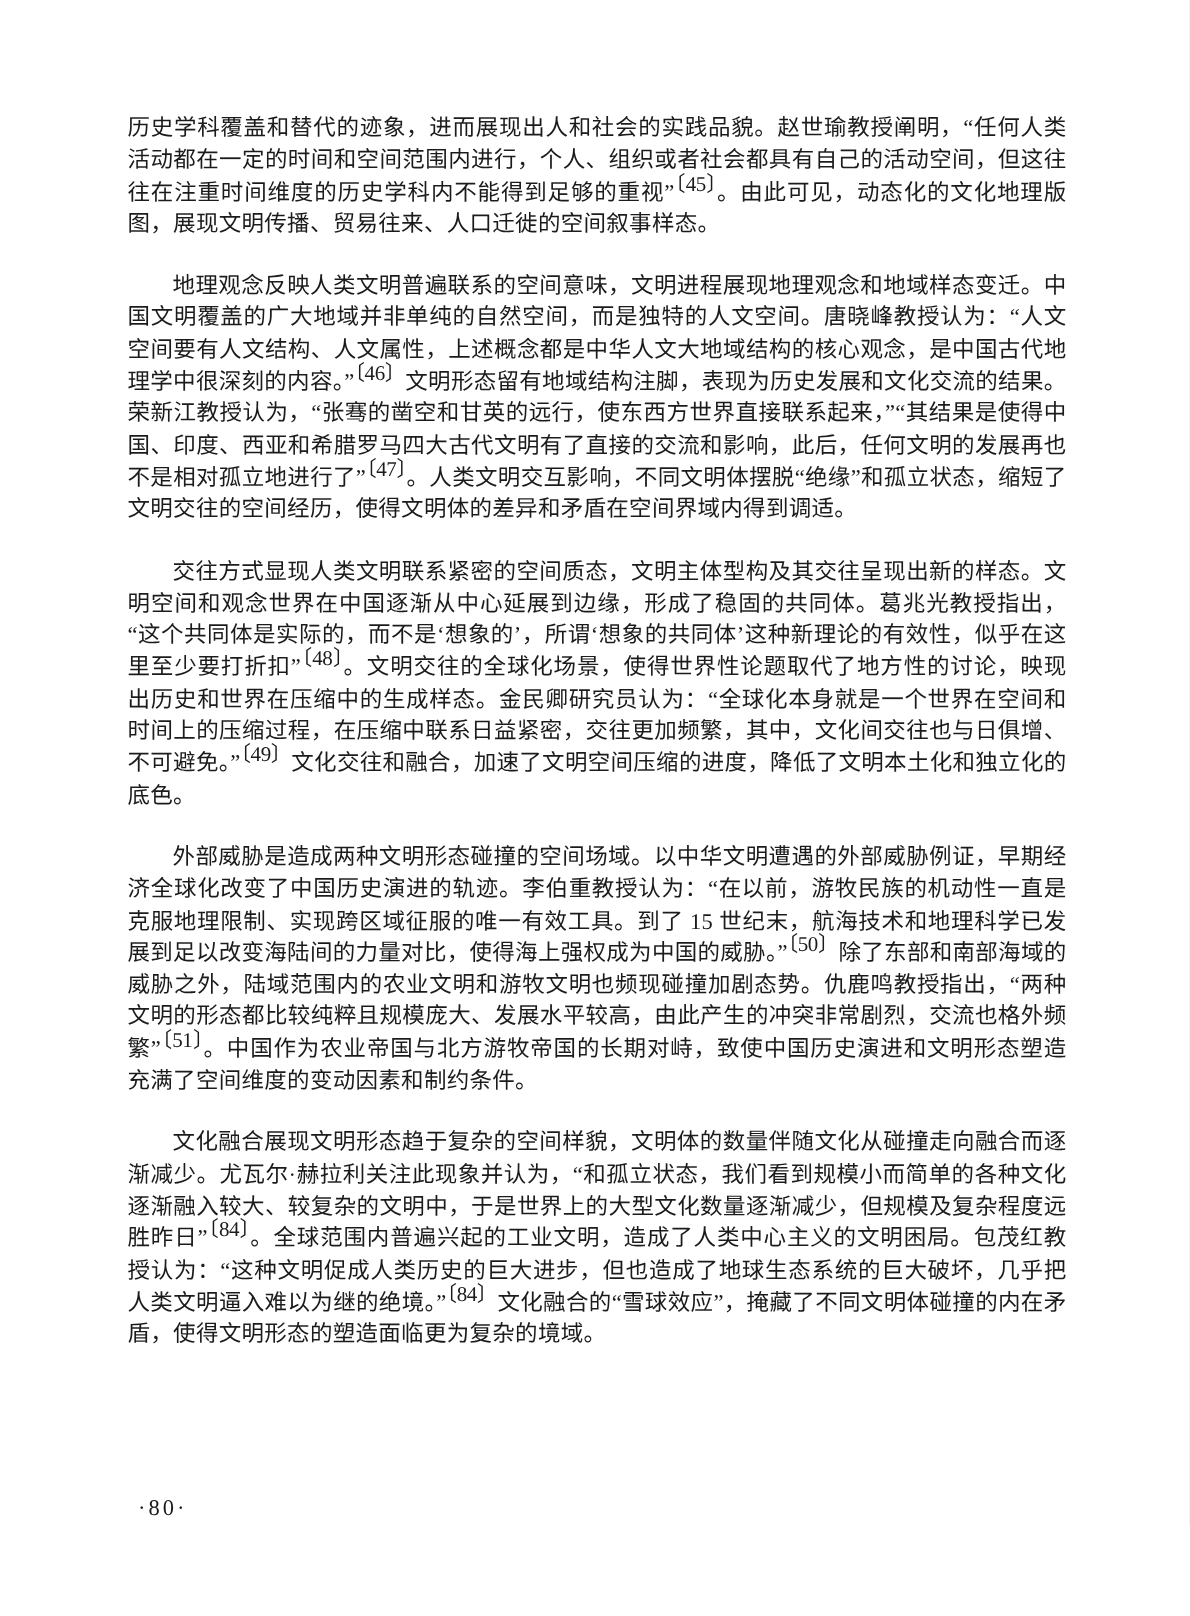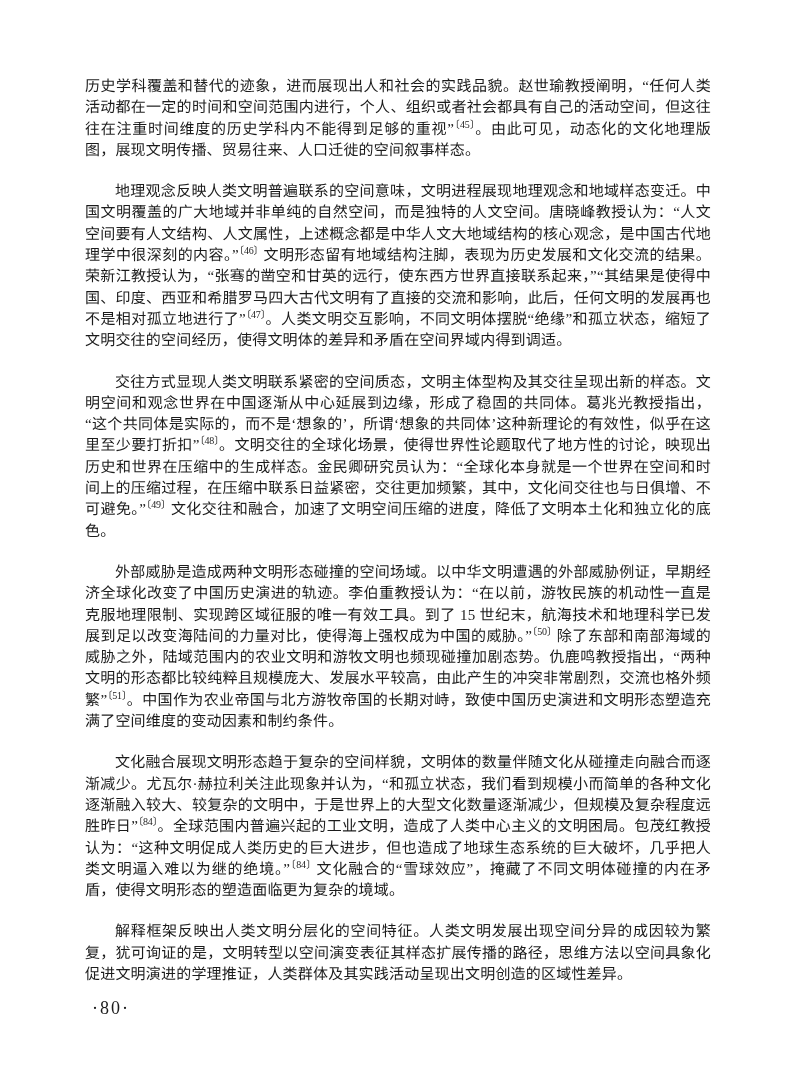--- a/index.html
+++ b/index.html
@@ -28,41 +28,40 @@
   }
   .para {
     margin: 0;
     padding: 0;
   }
   .para.indent {
     text-indent: 2em;
     margin-top: 20px;
   }
   sup.ref {
-    font-size: 10px;
+    font-size: 14px;
     line-height: 0;
     vertical-align: super;
     letter-spacing: -0.3px;
     white-space: nowrap;
   }
   .page-number {
     position: absolute;
     left: 92px;
     top: 998px;
-    font-size: 18px;
+    font-size: 15px;
     color: #1b1b1b;
     letter-spacing: 2px;
   }
 </style>
 </head>
 <body>
 
 <div class="page">
   <div class="article-body">
       <p class="para"><span>历史学科覆盖和替代的迹象，进而展现出人和社会的实践品貌。赵世瑜教授阐明，“任何人类活动都在一定的时间和空间范围内进行，个人、组织或者社会都具有自己的活动空间，但这往往在注重时间维度的历史学科内不能得到足够的重视”</span><sup class="ref">〔45〕</sup><span>。由此可见，动态化的文化地理版图，展现文明传播、贸易往来、人口迁徙的空间叙事样态。</span></p>
       <p class="para indent"><span>地理观念反映人类文明普遍联系的空间意味，文明进程展现地理观念和地域样态变迁。中国文明覆盖的广大地域并非单纯的自然空间，而是独特的人文空间。唐晓峰教授认为：“人文空间要有人文结构、人文属性，上述概念都是中华人文大地域结构的核心观念，是中国古代地理学中很深刻的内容。”</span><sup class="ref">〔46〕</sup><span>文明形态留有地域结构注脚，表现为历史发展和文化交流的结果。荣新江教授认为，“张骞的凿空和甘英的远行，使东西方世界直接联系起来，”“其结果是使得中国、印度、西亚和希腊罗马四大古代文明有了直接的交流和影响，此后，任何文明的发展再也不是相对孤立地进行了”</span><sup class="ref">〔47〕</sup><span>。人类文明交互影响，不同文明体摆脱“绝缘”和孤立状态，缩短了文明交往的空间经历，使得文明体的差异和矛盾在空间界域内得到调适。</span></p>
       <p class="para indent"><span>交往方式显现人类文明联系紧密的空间质态，文明主体型构及其交往呈现出新的样态。文明空间和观念世界在中国逐渐从中心延展到边缘，形成了稳固的共同体。葛兆光教授指出，“这个共同体是实际的，而不是‘想象的’，所谓‘想象的共同体’这种新理论的有效性，似乎在这里至少要打折扣”</span><sup class="ref">〔48〕</sup><span>。文明交往的全球化场景，使得世界性论题取代了地方性的讨论，映现出历史和世界在压缩中的生成样态。金民卿研究员认为：“全球化本身就是一个世界在空间和时间上的压缩过程，在压缩中联系日益紧密，交往更加频繁，其中，文化间交往也与日俱增、不可避免。”</span><sup class="ref">〔49〕</sup><span>文化交往和融合，加速了文明空间压缩的进度，降低了文明本土化和独立化的底色。</span></p>
       <p class="para indent"><span>外部威胁是造成两种文明形态碰撞的空间场域。以中华文明遭遇的外部威胁例证，早期经济全球化改变了中国历史演进的轨迹。李伯重教授认为：“在以前，游牧民族的机动性一直是克服地理限制、实现跨区域征服的唯一有效工具。到了 15 世纪末，航海技术和地理科学已发展到足以改变海陆间的力量对比，使得海上强权成为中国的威胁。”</span><sup class="ref">〔50〕</sup><span>除了东部和南部海域的威胁之外，陆域范围内的农业文明和游牧文明也频现碰撞加剧态势。仇鹿鸣教授指出，“两种文明的形态都比较纯粹且规模庞大、发展水平较高，由此产生的冲突非常剧烈，交流也格外频繁”</span><sup class="ref">〔51〕</sup><span>。中国作为农业帝国与北方游牧帝国的长期对峙，致使中国历史演进和文明形态塑造充满了空间维度的变动因素和制约条件。</span></p>
       <p class="para indent"><span>文化融合展现文明形态趋于复杂的空间样貌，文明体的数量伴随文化从碰撞走向融合而逐渐减少。尤瓦尔·赫拉利关注此现象并认为，“和孤立状态，我们看到规模小而简单的各种文化逐渐融入较大、较复杂的文明中，于是世界上的大型文化数量逐渐减少，但规模及复杂程度远胜昨日”</span><sup class="ref">〔84〕</sup><span>。全球范围内普遍兴起的工业文明，造成了人类中心主义的文明困局。包茂红教授认为：“这种文明促成人类历史的巨大进步，但也造成了地球生态系统的巨大破坏，几乎把人类文明逼入难以为继的绝境。”</span><sup class="ref">〔84〕</sup><span>文化融合的“雪球效应”，掩藏了不同文明体碰撞的内在矛盾，使得文明形态的塑造面临更为复杂的境域。</span></p>
-      <p class="para indent"><span>解释框架反映出人类文明分层化的空间特征。人类文明发展出现空间分异的成因较为繁复，犹可询证的是，文明转型以空间演变表征其样态扩展传播的路径，思维方法以空间具象化促进文明演进的学理推证，人类群体及其实践活动呈现出文明创造的区域性差异。</span></p>
     </div>
   <div class="page-number">·80·</div>
 </div>
 
 </body></html>

